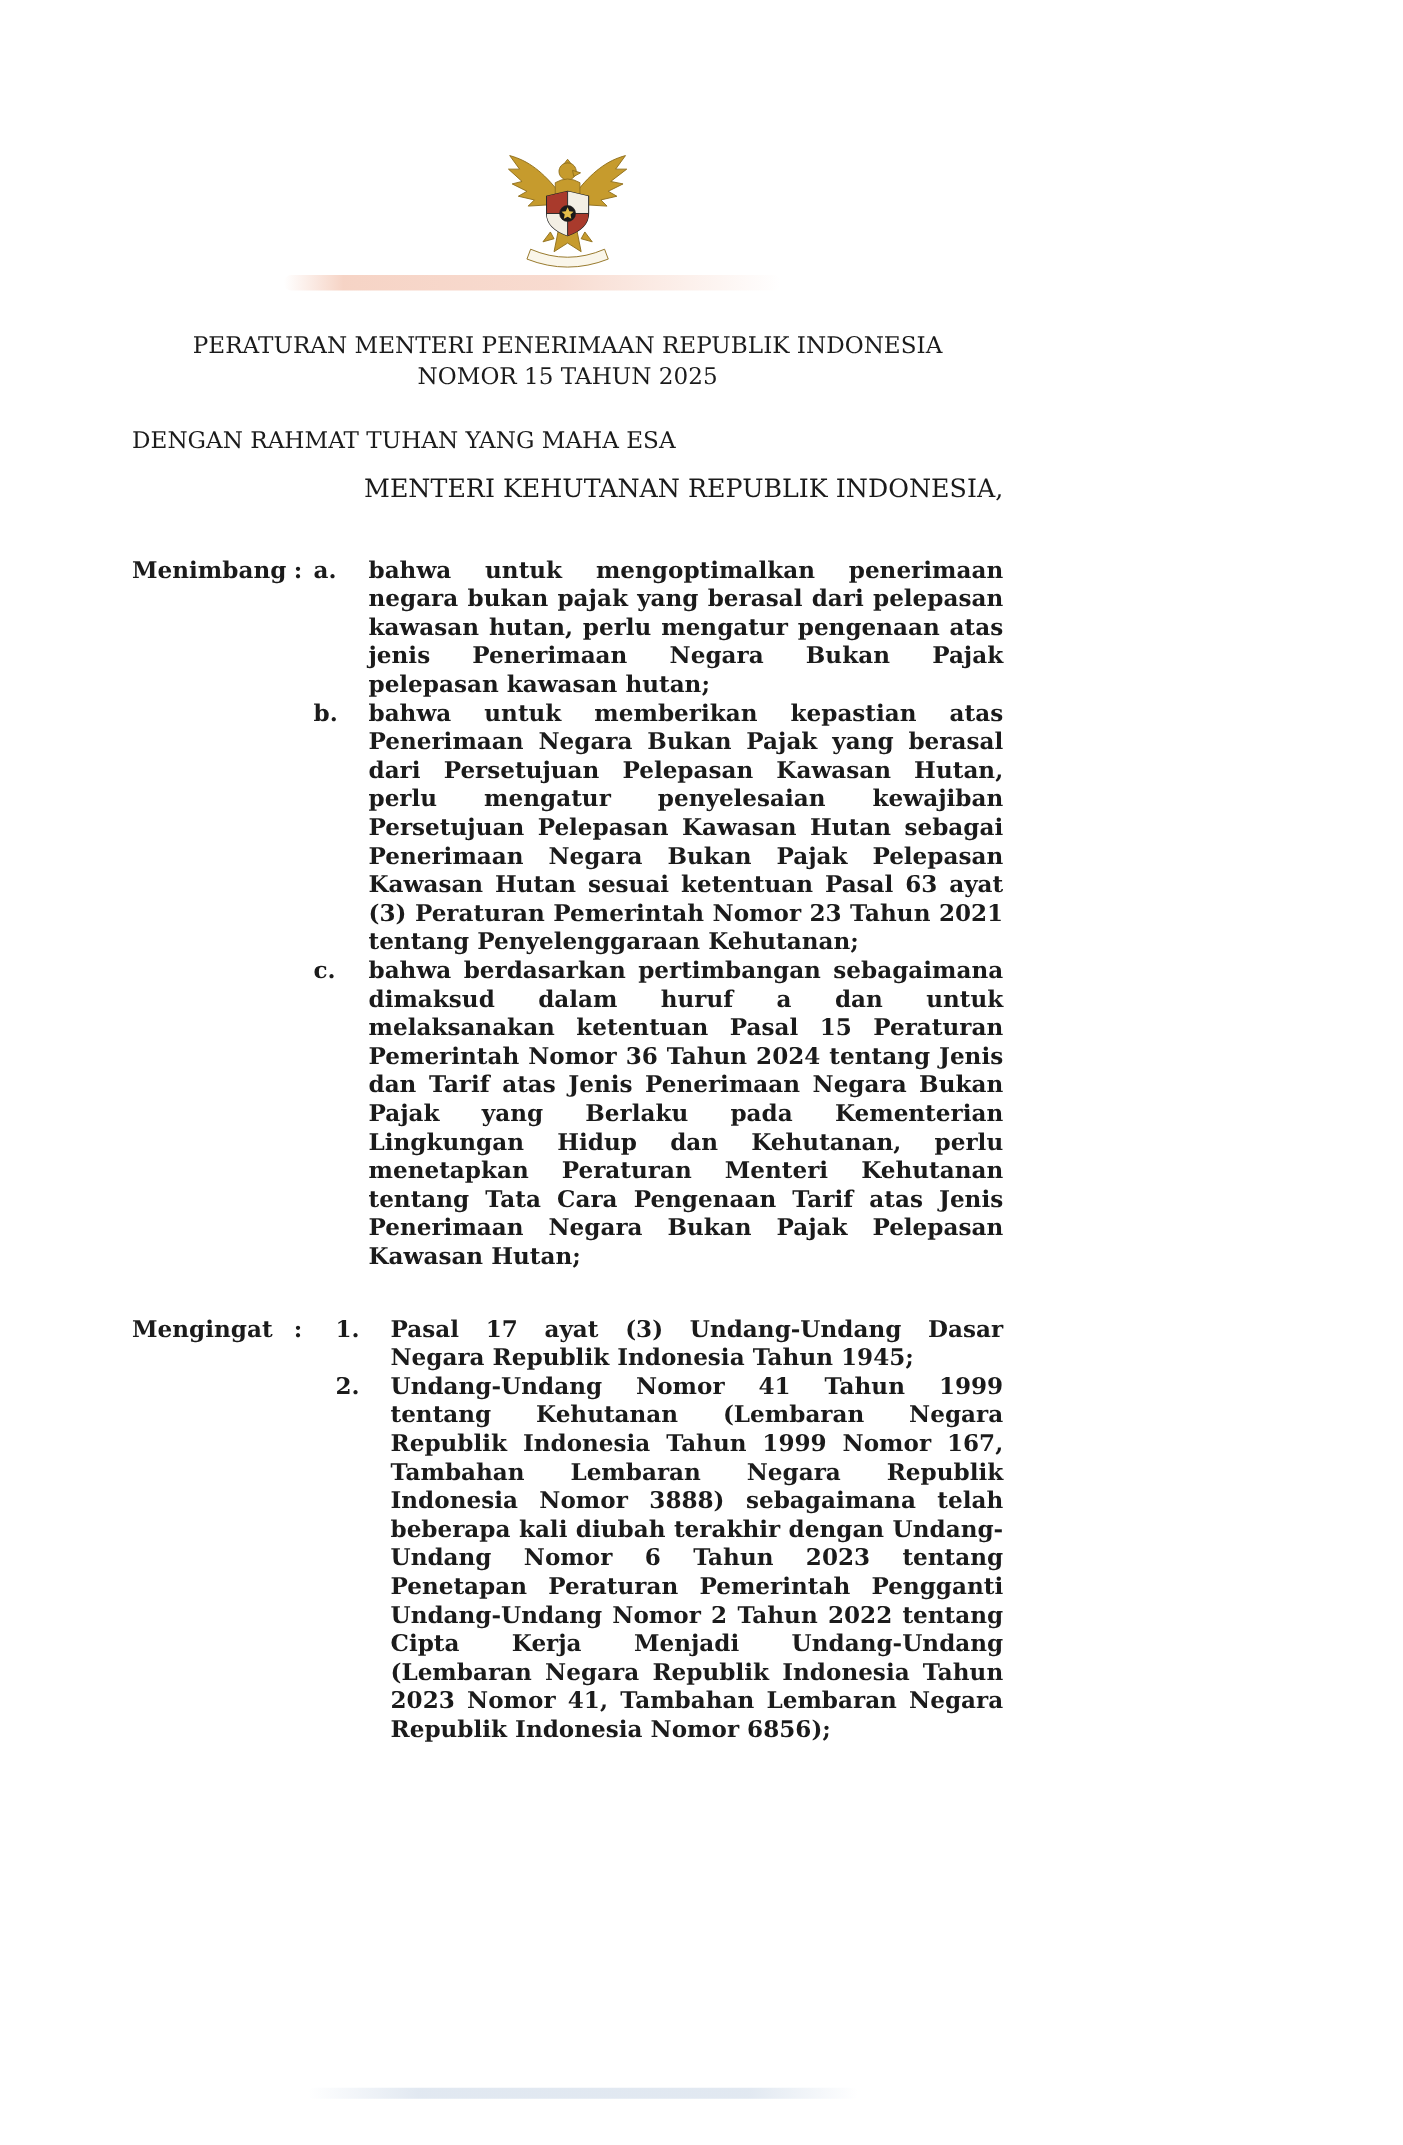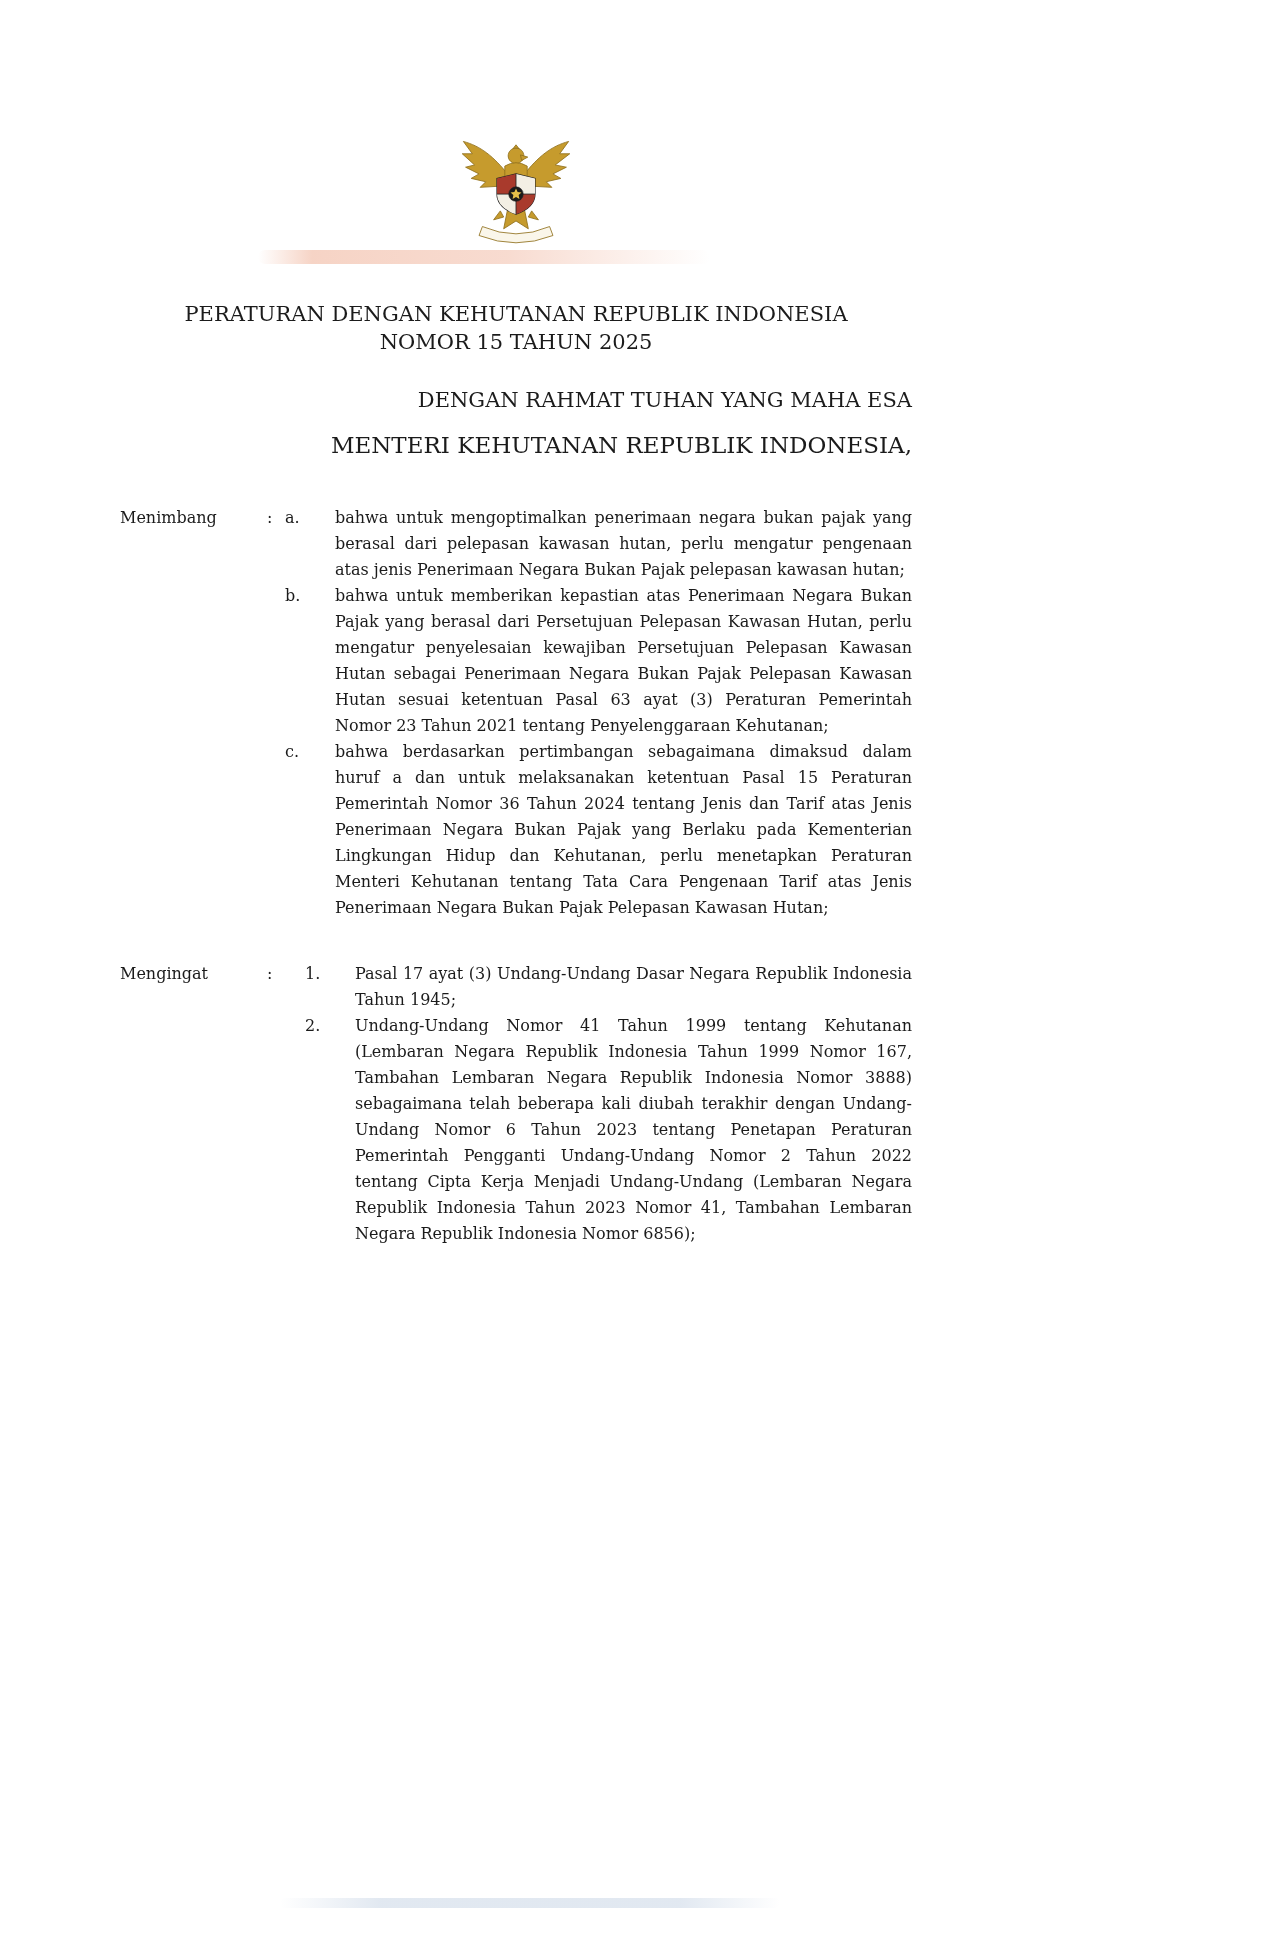--- a/index.html
+++ b/index.html
@@ -45,34 +45,35 @@
     pointer-events: none;
   }
   .title-block {
     margin-top: 54px;
     text-align: center;
     font-size: 21px;
     line-height: 28px;
   }
   .invocation {
     margin-top: 30px;
-    text-align: right;
+    text-align: left;
     font-size: 21px;
     line-height: 28px;
   }
   .issuer {
     margin-top: 17px;
     text-align: right;
     font-size: 23px;
     line-height: 28px;
   }
   .section {
     display: flex;
-    font-size: 16px;
+    font-size: 21px;
     line-height: 26px;
+    font-weight: bold;
   }
   .sec-considering { margin-top: 46px; }
   .sec-recalling   { margin-top: 40px; gap: 20px; }
   .section-label {
     flex: 0 0 165px;
     display: flex;
   }
   .section-label .lbl { flex: 1; }
   .section-label .colon { width: 18px; }
   .items { flex: 1; }
@@ -122,21 +123,21 @@
             <line x1="66" y1="128" x2="134" y2="128" stroke="#222222" stroke-width="1.5"></line>
             <line x1="100" y1="92" x2="100" y2="164" stroke="#222222" stroke-width="1.5"></line>
           </g>
           <circle cx="100" cy="128" r="13" fill="#1a1a1a" stroke="#222222"></circle>
           <path d="M100 118 l2.9 6.3 6.9 .8 -5.1 4.7 1.4 6.8 -6.1 -3.5 -6.1 3.5 1.4 -6.8 -5.1 -4.7 6.9 -.8 z" fill="#e5bf4a"></path>
         </g>
       </svg>
     </div>
 
     <div class="title-block">
-      <div>PERATURAN DENGAN KEHUTANAN REPUBLIK INDONESIA</div>
+      <div>PERATURAN MENTERI PENERIMAAN REPUBLIK INDONESIA</div>
       <div>NOMOR 15 TAHUN 2025</div>
     </div>
 
     <div class="invocation">DENGAN RAHMAT TUHAN YANG MAHA ESA</div>
 
     <div class="issuer">MENTERI KEHUTANAN REPUBLIK INDONESIA,</div>
 
     <div class="section sec-considering">
       <div class="section-label">
         <span class="lbl">Menimbang</span>

